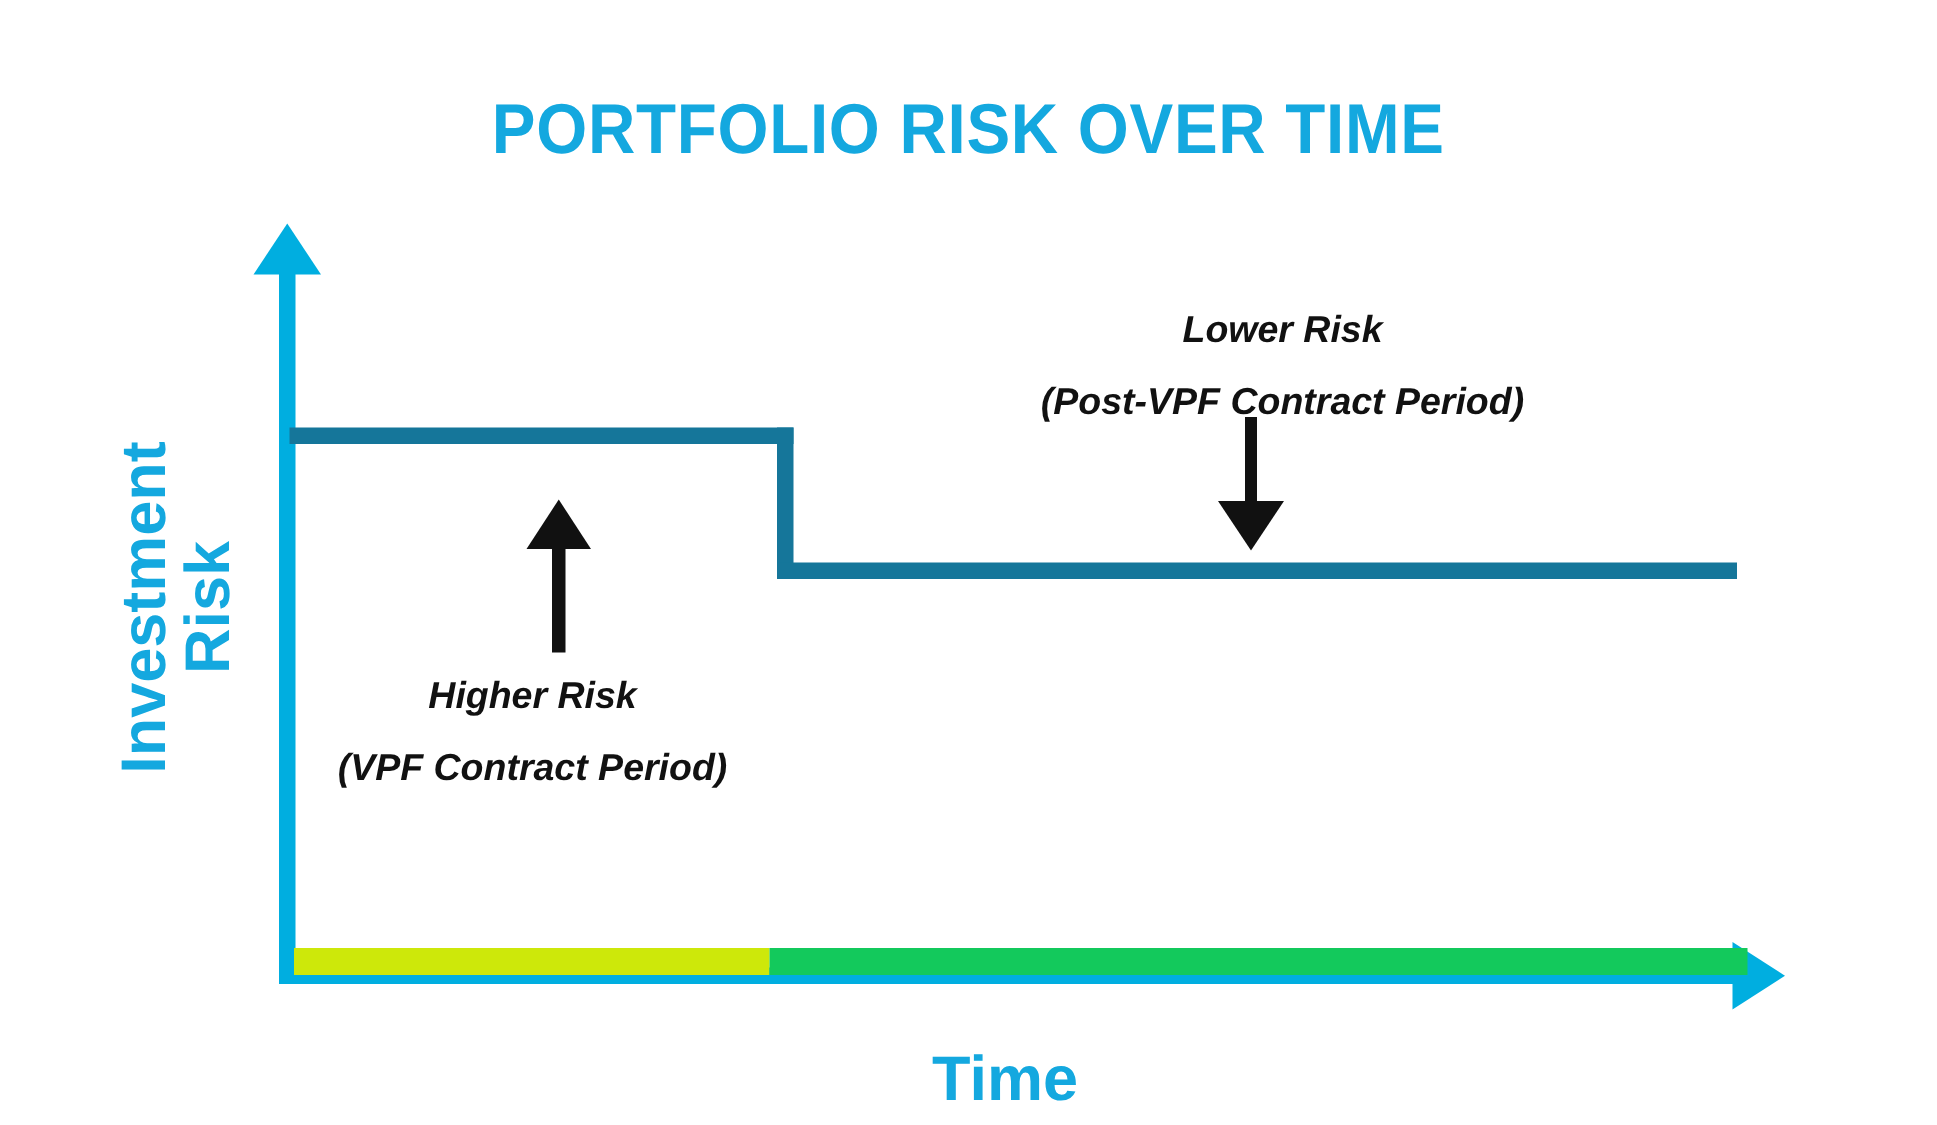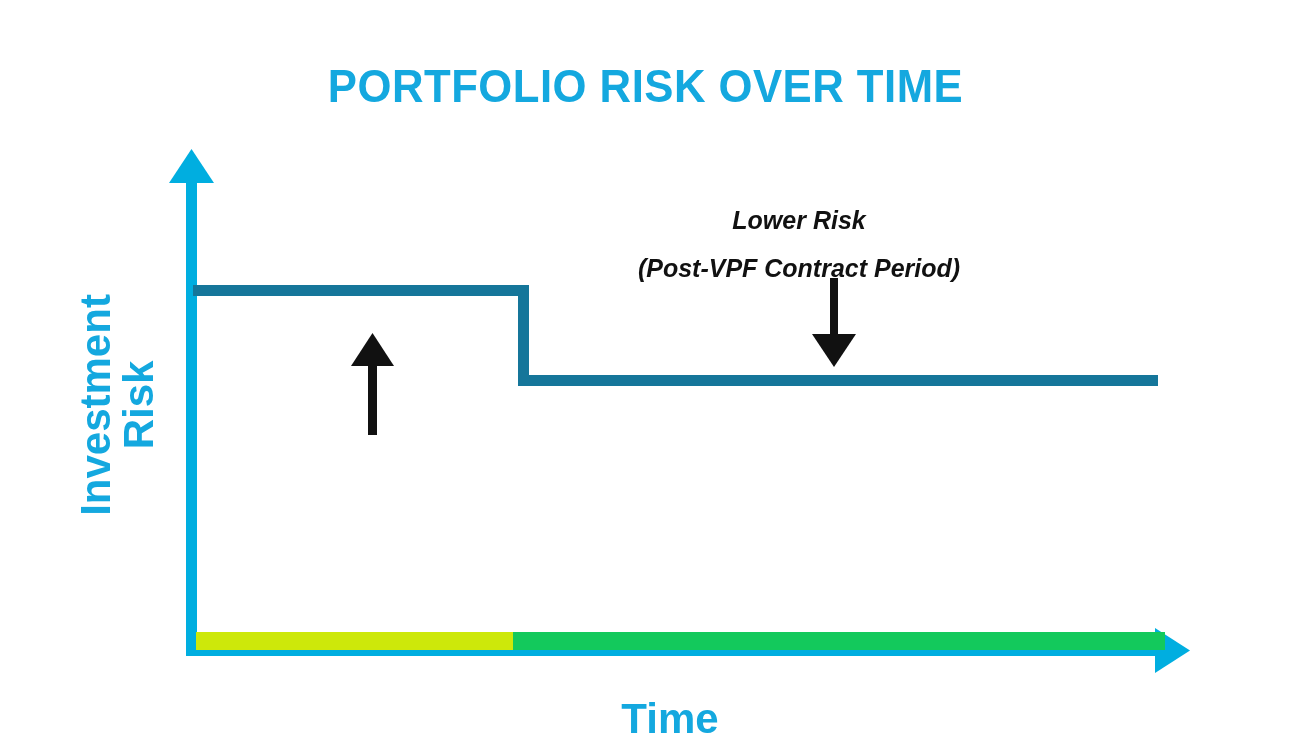--- a/index.html
+++ b/index.html
@@ -93,21 +93,21 @@
     font-weight: 700;
     font-style: italic;
     color: #111111;
     line-height: 1.28;
     text-align: center;
     white-space: nowrap;
   }
   .annotation .l2 { display: block; margin-top: 16px; }
 
   #ann-higher { left: 175px; top: 448px; width: 360px; }
-  #ann-lower  { left: 584px; top: 204px; width: 430px; }
+  #ann-lower  { left: 640px; top: 204px; width: 430px; }
 </style>
 </head>
 <body>
 
 <div id="stage">
 
   <div class="chart-title">PORTFOLIO RISK OVER TIME</div>
 
   <svg class="axis-svg" viewBox="0 0 1291 750">
 
@@ -142,19 +142,23 @@
 
   <div class="ylabel-wrap">
     <div class="ylabel">
       <span>Investment</span>
       <span class="l2">Risk</span>
     </div>
   </div>
 
   <div class="xlabel">Time</div>
 
+  <div class="annotation" id="ann-higher">
+    <span>Higher Risk</span>
+    <span class="l2">(VPF Contract Period)</span>
+  </div>
 
   <div class="annotation" id="ann-lower">
     <span>Lower Risk</span>
     <span class="l2">(Post-VPF Contract Period)</span>
   </div>
 
 </div>
 
 </body></html>

